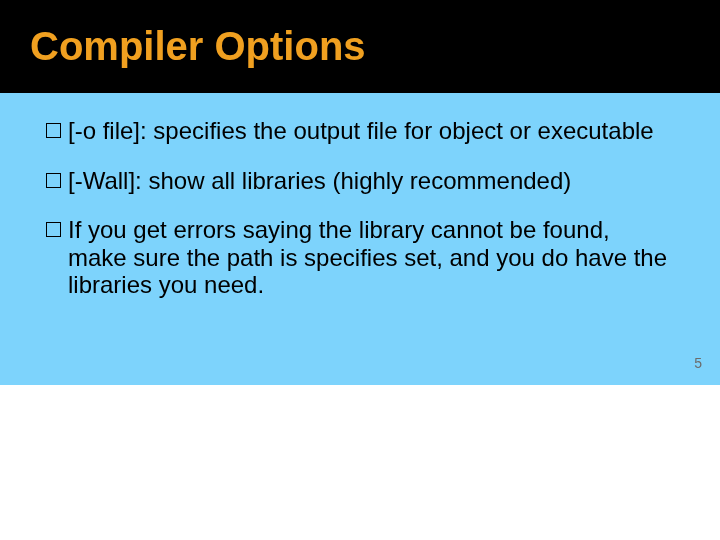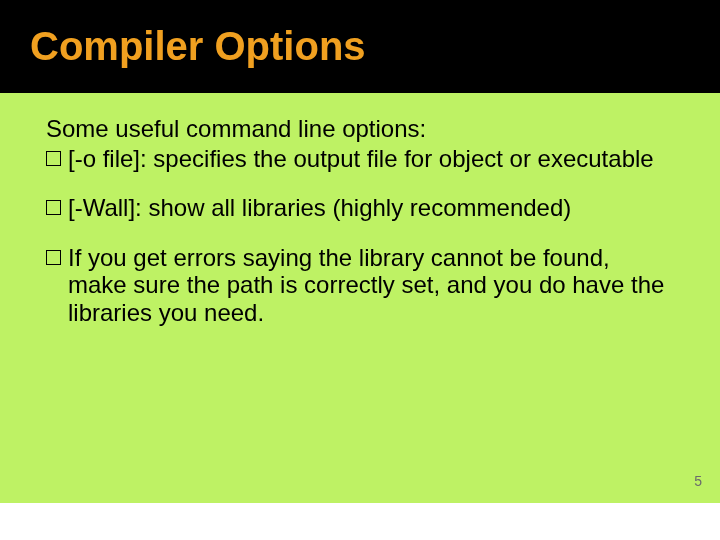--- a/index.html
+++ b/index.html
@@ -1,17 +1,17 @@
 <!DOCTYPE html>
 <html><head>
 <meta charset="utf-8">
 <style>
   * { margin: 0; padding: 0; box-sizing: border-box; }
   html, body { width: 720px; height: 540px; background: #ffffff; font-family: Arial, Helvetica, sans-serif; }
-  .slide { width: 720px; height: 503px; position: relative; background: #bef264; }
+  .slide { width: 720px; height: 385px; position: relative; background: #7dd3fc; }
   .header-band { background: #000000; padding: 24px 0 24px 30px; }
   .title { color: #f0a020; font-size: 40px; font-weight: 700; letter-spacing: 0; }
   .body { padding: 22px 46px 0 46px; color: #000000; }
   .intro { font-size: 24px; line-height: 1.15; }
   .bullets { list-style: none; margin-top: 2px; }
   .bullets li { font-size: 24px; line-height: 1.15; margin-bottom: 22px; padding-left: 22px; position: relative; }
   .bullets li:first-child { margin-top: 0; }
   .bullets li::before {
     content: "";
     position: absolute;
@@ -26,27 +26,26 @@
   .pagenum { position: absolute; right: 18px; bottom: 14px; font-size: 14px; color: #6b6b6b; }
 </style>
 </head>
 <body>
 
 <div class="slide">
   <div class="header-band">
     <div class="title">Compiler Options</div>
   </div>
   <div class="body">
-    <div class="intro">Some useful command line options:</div>
     <ul class="bullets">
       <li>
         <span>[-o file]: specifies the output file for object or executable</span>
       </li>
       <li>
         <span>[-Wall]: show all libraries (highly recommended)</span>
       </li>
       <li>
-        <span>If you get errors saying the library cannot be found, make sure the path is correctly set, and you do have the libraries you need.</span>
+        <span>If you get errors saying the library cannot be found, make sure the path is specifies set, and you do have the libraries you need.</span>
       </li>
     </ul>
   </div>
   <div class="pagenum">5</div>
 </div>
 
 </body></html>

